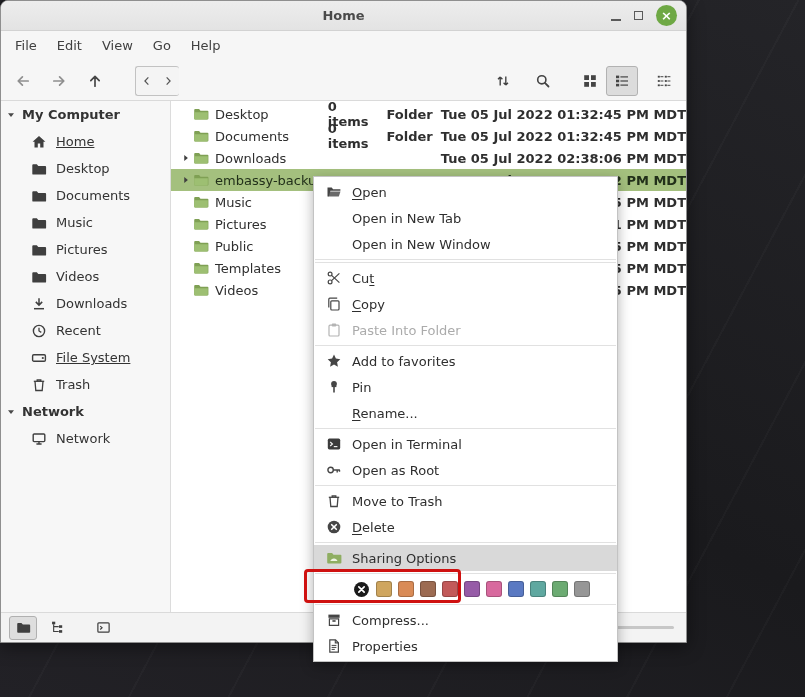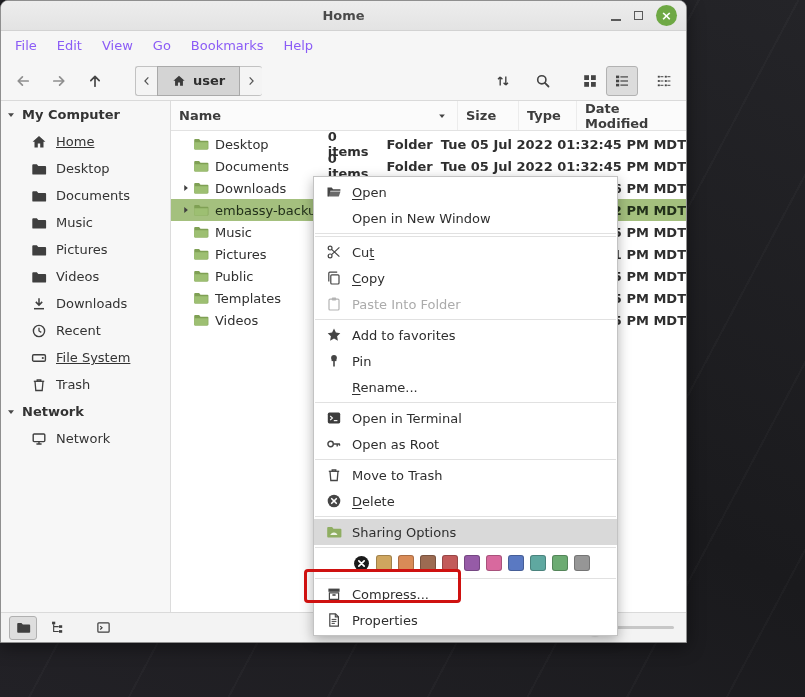--- a/index.html
+++ b/index.html
@@ -18,21 +18,21 @@
   .titlebar{height:30px;background:linear-gradient(#ededed,#e3e3e3);border-bottom:1px solid #d2d2d2;
     position:relative;display:flex;align-items:center;justify-content:center;flex:0 0 auto}
   .title{font-weight:bold;color:#4b4b4b}
   .win-controls{position:absolute;right:9px;top:0;height:100%;display:flex;align-items:center;gap:13px}
   .wbtn{display:flex;align-items:center;justify-content:center;cursor:default}
   .minbar{width:10px;height:2px;background:#5a5a5a;margin-top:9px}
   .maxbox{width:9px;height:9px;border:1.5px solid #5a5a5a}
   .wbtn.close{width:21px;height:21px;border-radius:50%;background:#6ea844;color:#fff;font-size:13px;font-weight:bold;line-height:1}
   
   .menubar{height:30px;background:#f6f6f6;display:flex;align-items:center;padding-left:4px;flex:0 0 auto}
-  .mitem{padding:0 10px;line-height:30px;color:#8b5cf6}
+  .mitem{padding:0 10px;line-height:30px;color:#404040}
   
   .toolbar{height:40px;background:#f6f6f6;border-bottom:1px solid #dadada;display:flex;align-items:center;
     padding:0 6px;gap:4px;flex:0 0 auto}
   .navbtn{width:32px;height:30px;display:flex;align-items:center;justify-content:center;border-radius:3px}
   .pathbar{display:flex;margin-left:20px;height:30px}
   .path-chev{width:22px;border:1px solid #c2c2c2;background:#f4f4f4;display:flex;align-items:center;justify-content:center;border-radius:3px 0 0 3px;border-right:none}
   .path-chev.right{border-radius:0 3px 3px 0;border-left:none}
   .path-seg{border:1px solid #a9a9a9;background:#d4d4d4;display:flex;align-items:center;gap:7px;padding:0 14px;
     font-weight:bold;color:#2e2e2e;font-size:13px;font-family:inherit}
   .tright{margin-left:auto;display:flex;align-items:center}
@@ -113,21 +113,20 @@
         </div>
       <div class="wbtn close">×</div>
     </div>
   </div>
 
   <div class="menubar" id="menubar">
       <div class="mitem">File</div>
       <div class="mitem">Edit</div>
       <div class="mitem">View</div>
       <div class="mitem">Go</div>
-      <div class="mitem">Bookmarks</div>
       <div class="mitem">Help</div>
     </div>
 
   <div class="toolbar">
     <div class="navbtn" id="ic-back">
         <svg width="16" height="16" viewBox="0 0 16 16" xmlns="http://www.w3.org/2000/svg">
           <path d="M13.2 8H3.4M7.4 3.8 3.2 8l4.2 4.2" stroke="#8f8f8f" stroke-width="1.7" fill="none" stroke-linecap="round" stroke-linejoin="round"></path>
         </svg>
       </div>
     <div class="navbtn" id="ic-forward">
@@ -139,28 +138,20 @@
         <svg width="16" height="16" viewBox="0 0 16 16" xmlns="http://www.w3.org/2000/svg">
           <path d="M8 13.2V3.4M3.8 7.6 8 3.4l4.2 4.2" stroke="#474747" stroke-width="1.7" fill="none" stroke-linecap="round" stroke-linejoin="round"></path>
         </svg>
       </div>
     <div class="pathbar">
       <div class="path-chev" id="ic-pchevl">
           <svg width="12" height="12" viewBox="0 0 16 16" xmlns="http://www.w3.org/2000/svg">
             <path d="M9.8 3.2 5.2 8l4.6 4.8" stroke="#555" stroke-width="1.6" fill="none"></path>
           </svg>
         </div>
-      <button class="path-seg">
-        <span id="ic-phome" style="display:flex">
-            <svg width="14" height="14" viewBox="0 0 16 16" xmlns="http://www.w3.org/2000/svg">
-              <path d="M8 2 1.6 7.7h1.9v5.8h3.3V9.6h2.4v3.9h3.3V7.7h1.9z" fill="#3c3c3c"></path>
-            </svg>
-          </span>
-        <span>user</span>
-      </button>
       <div class="path-chev right" id="ic-pchevr">
           <svg width="12" height="12" viewBox="0 0 16 16" xmlns="http://www.w3.org/2000/svg">
             <path d="M6.2 3.2 10.8 8l-4.6 4.8" stroke="#555" stroke-width="1.6" fill="none"></path>
           </svg>
         </div>
     </div>
     <div class="tright">
       <div class="iconbtn sw" id="ic-swap">
           <svg width="16" height="16" viewBox="0 0 16 16" xmlns="http://www.w3.org/2000/svg">
             <path d="M5.2 12.6V4M5.2 4 3 6.2M5.2 4l2.2 2.2M10.8 3.4V12M10.8 12 8.6 9.8M10.8 12l2.2-2.2" stroke="#454545" stroke-width="1.4" fill="none"></path>
@@ -322,39 +313,20 @@
           <span class="sicon">
             <svg width="16" height="16" viewBox="0 0 16 16" xmlns="http://www.w3.org/2000/svg">
               <rect x="2.2" y="3" width="11.6" height="7.6" rx="1" fill="none" stroke="#3f3f3f" stroke-width="1.4"></rect>
               <path d="M8 10.6V13M5.4 13h5.2" stroke="#3f3f3f" stroke-width="1.4"></path>
             </svg>
           </span>
           <span class="slabel">Network</span>
         </div>
       </div>
     <div class="filearea">
-      <div class="colheader" id="colheader">
-          <div class="col col-name">
-            <span>Name</span>
-            <span class="sorticon">
-              <svg width="10" height="10" viewBox="0 0 16 16" xmlns="http://www.w3.org/2000/svg">
-                <path d="M3.4 5.6h9.2L8 11z" fill="#444"></path>
-              </svg>
-            </span>
-          </div>
-          <div class="col col-size">
-            <span>Size</span>
-          </div>
-          <div class="col col-type">
-            <span>Type</span>
-          </div>
-          <div class="col col-date">
-            <span>Date Modified</span>
-          </div>
-        </div>
       <div class="rows" id="rows">
           <div class="frow">
             <div class="cell col-name">
               <span class="rexp"></span>
               <span class="ficon">
                 <svg width="16" height="16" viewBox="0 0 16 16" xmlns="http://www.w3.org/2000/svg">
                   <path d="M1.2 4c0-.5.4-.9.9-.9h4l1.4 1.6h7c.5 0 .9.4.9.9v7c0 .5-.4.9-.9.9H2.1c-.5 0-.9-.4-.9-.9z" fill="#7fa054"></path>
                   <path d="M1.2 6.2h13.6v6.4c0 .5-.4.9-.9.9H2.1c-.5 0-.9-.4-.9-.9z" fill="#9dbf72"></path>
                 </svg>
               </span>
@@ -535,20 +507,24 @@
 
 <div class="context-menu" id="ctxmenu">
     <div class="cm-item">
       <span class="cm-icon">
         <svg width="16" height="16" viewBox="0 0 16 16" xmlns="http://www.w3.org/2000/svg">
           <path d="M1.5 3.6h4.2l1.4 1.6h7.3v1.6H4.4L2.8 12.4H1.5z" fill="#454545"></path>
           <path d="M3 7.6h11.5l-1.7 4.8H2.4z" fill="#454545" opacity="0.8"></path>
         </svg>
       </span>
       <span class="cm-label"><u>O</u>pen</span>
+    </div>
+    <div class="cm-item">
+      <span class="cm-icon"></span>
+      <span class="cm-label">Open in New Tab</span>
     </div>
     <div class="cm-item">
       <span class="cm-icon"></span>
       <span class="cm-label">Open in New Window</span>
     </div>
     <div class="cm-sep"></div>
     <div class="cm-sep"></div>
     <div class="cm-item">
       <span class="cm-icon">
         <svg width="16" height="16" viewBox="0 0 16 16" xmlns="http://www.w3.org/2000/svg">

